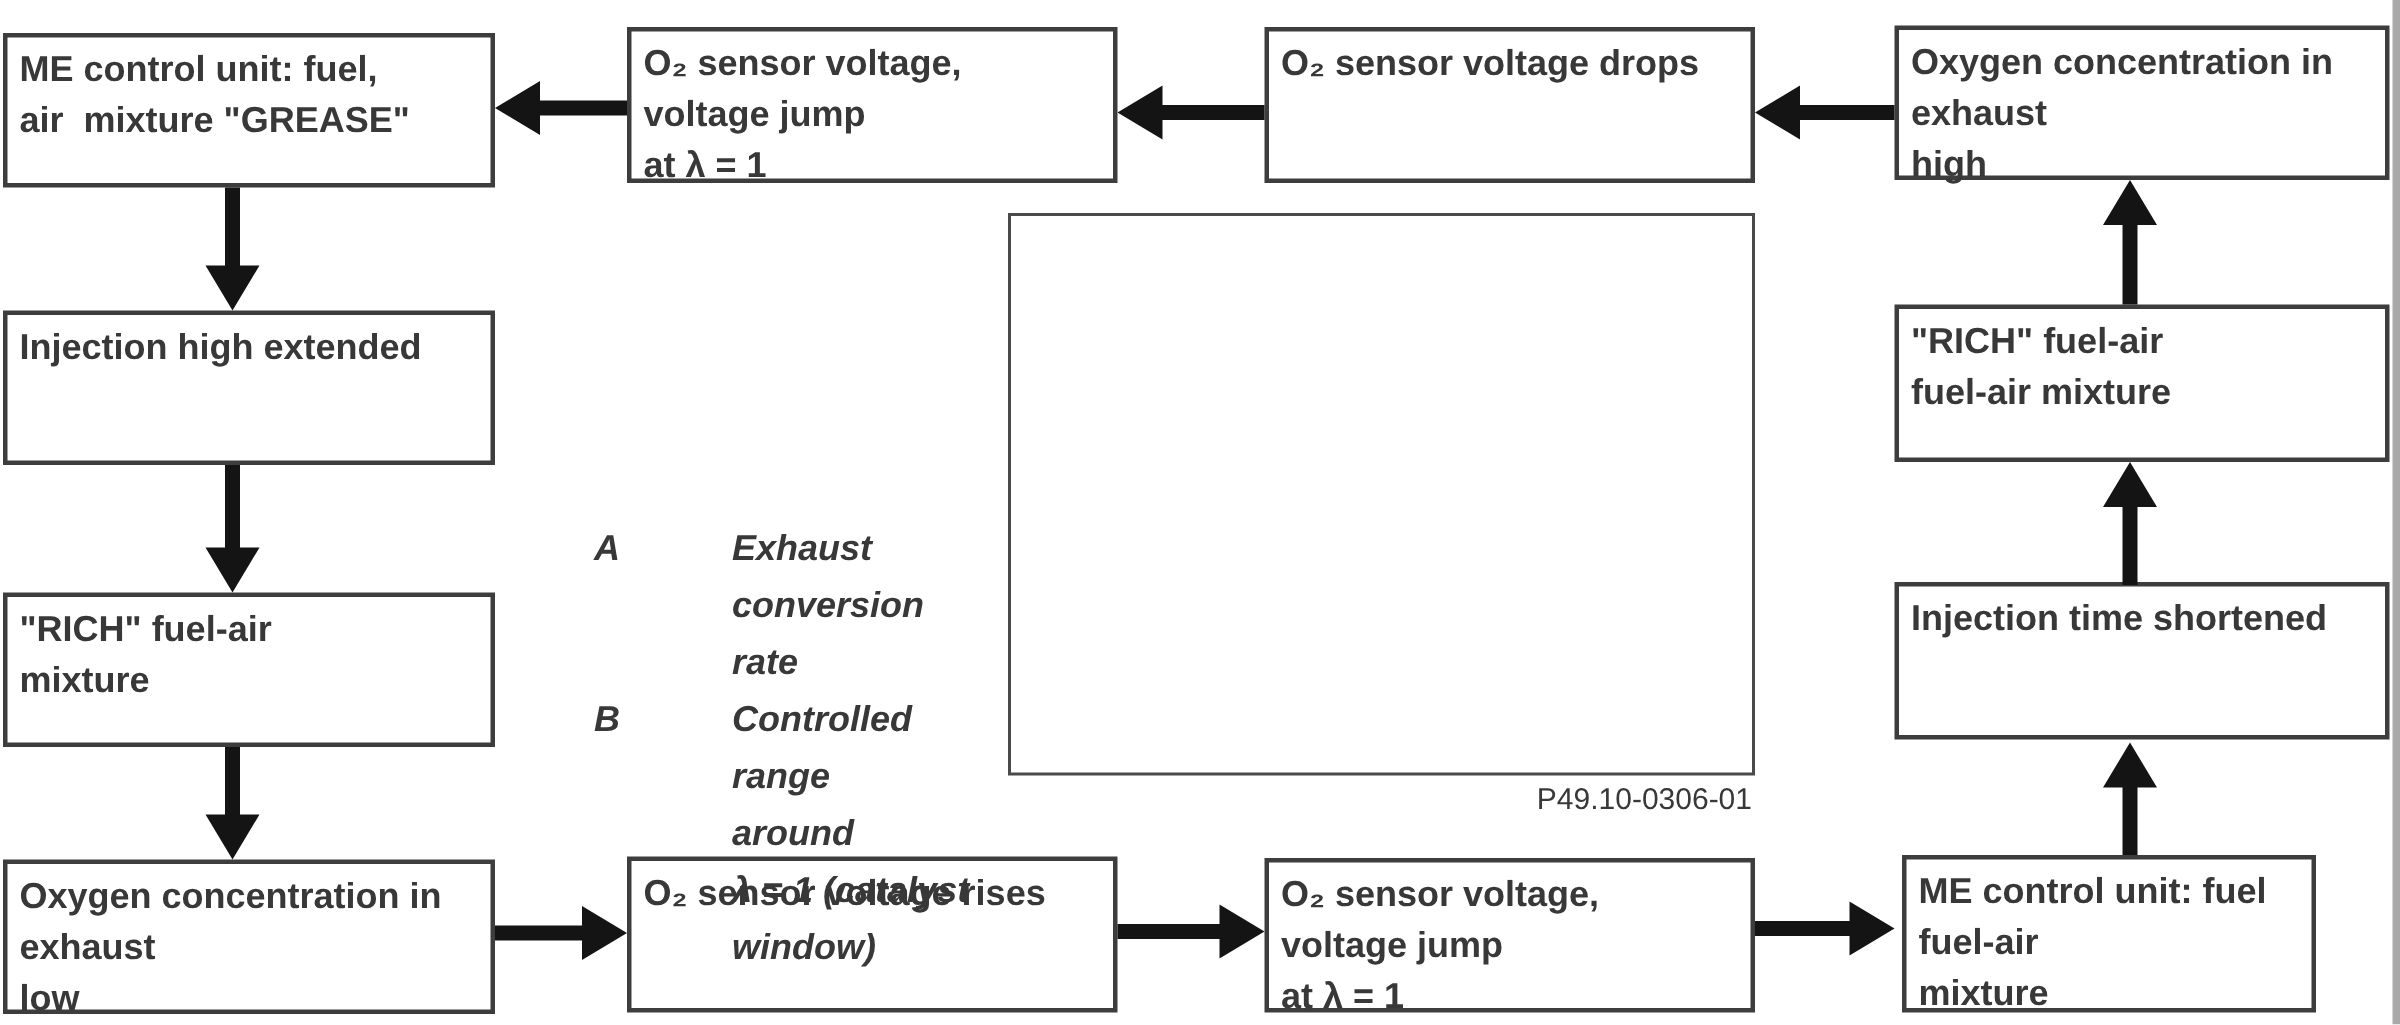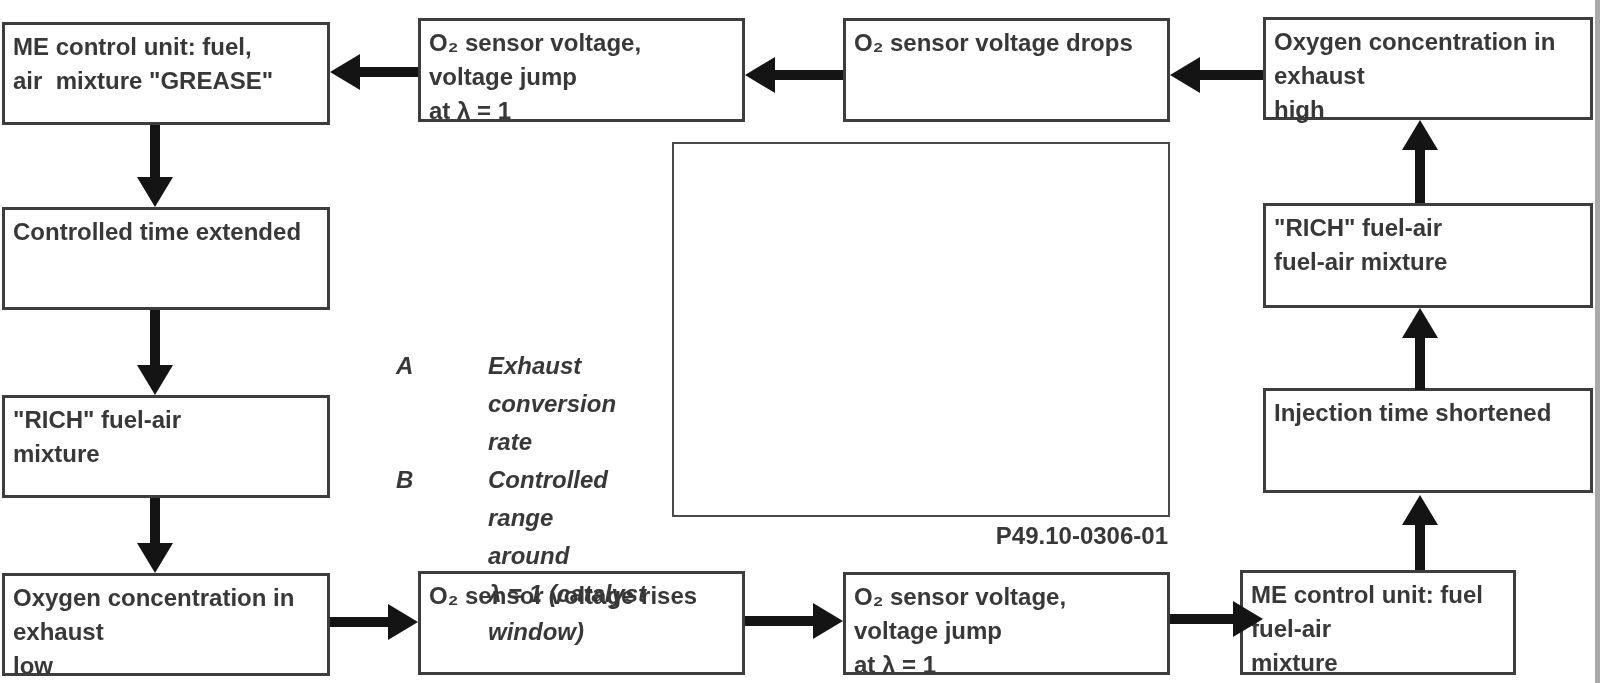--- a/index.html
+++ b/index.html
@@ -32,22 +32,22 @@
     white-space: pre-wrap;
   }
   .placeholder {
     position: absolute;
     background: #fff;
     border: 2px solid #4a4a4a;
   }
   .fig-label {
     position: absolute;
     color: var(--text);
-    font-weight: bold;
-    font-size: 24px;
+    font-weight: normal;
+    font-size: 20px;
     text-align: right;
   }
   .legend {
     position: absolute;
     color: var(--text);
     font-weight: bold;
     font-style: italic;
     font-size: 24px;
     line-height: 38px;
   }
@@ -84,21 +84,21 @@
     background: #a9a9a9;
   }
 </style>
 </head>
 <body>
 
 <div class="stage">
 
   <div class="box" style="left:2px; top:22px; width:328px; height:103px">ME control unit: fuel,
 air  mixture "GREASE"</div>
-  <div class="box" style="left:2px; top:207px; width:328px; height:103px">Controlled time extended</div>
+  <div class="box" style="left:2px; top:207px; width:328px; height:103px">Injection high extended</div>
   <div class="box" style="left:2px; top:395px; width:328px; height:103px">"RICH" fuel-air
 mixture</div>
   <div class="box" style="left:2px; top:573px; width:328px; height:103px">Oxygen concentration in
 exhaust
 low</div>
 
   <div class="box" style="left:418px; top:18px; width:327px; height:104px">O₂ sensor voltage,
 voltage jump
 at λ = 1</div>
   <div class="box" style="left:418px; top:571px; width:327px; height:104px">O₂ sensor voltage rises</div>
@@ -107,21 +107,21 @@
   <div class="box" style="left:843px; top:572px; width:327px; height:103px">O₂ sensor voltage,
 voltage jump
 at λ = 1</div>
 
   <div class="box" style="left:1263px; top:17px; width:330px; height:103px">Oxygen concentration in
 exhaust
 high</div>
   <div class="box" style="left:1263px; top:203px; width:330px; height:105px">"RICH" fuel-air
 fuel-air mixture</div>
   <div class="box" style="left:1263px; top:388px; width:330px; height:105px">Injection time shortened</div>
-  <div class="box" style="left:1240px; top:570px; width:276px; height:105px">ME control unit: fuel
+  <div class="box" style="left:1268px; top:570px; width:276px; height:105px">ME control unit: fuel
 fuel-air
 mixture</div>
 
   <div class="placeholder" style="left:672px; top:142px; width:498px; height:375px"></div>
 
   <div class="fig-label" style="left:868px; top:522px; width:300px">P49.10-0306-01</div>
 
   <div class="legend" style="left:396px; top:347px; width:270px">
     <div class="legend-item">
       <span class="legend-letter">A</span>

